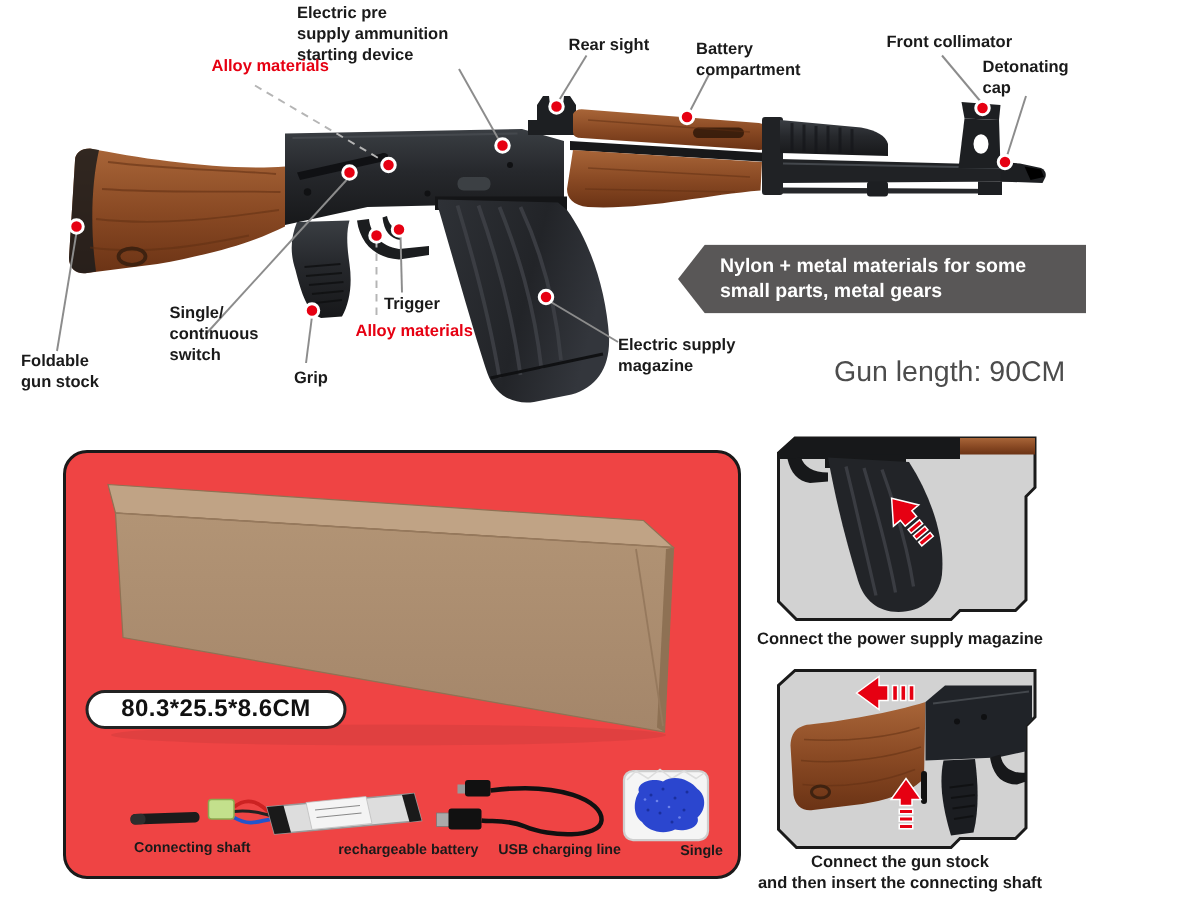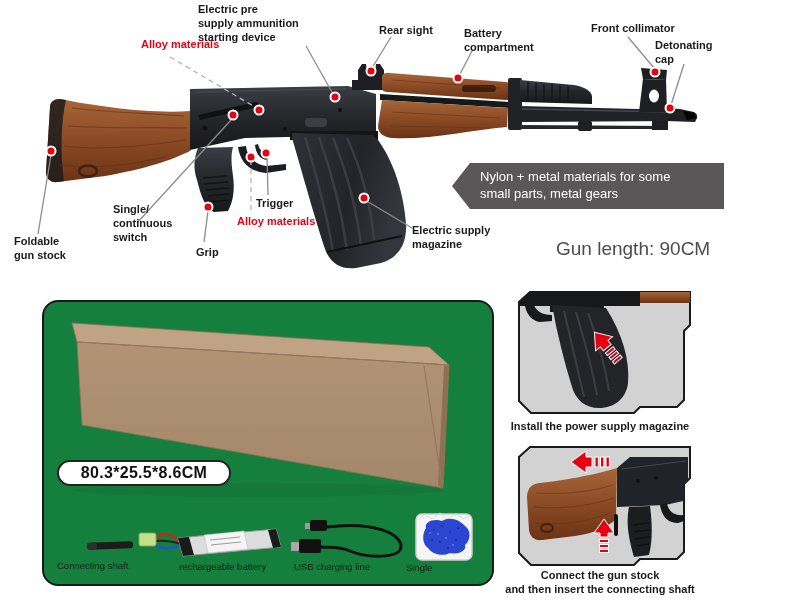--- a/index.html
+++ b/index.html
@@ -2,29 +2,29 @@
 <html><head>
 <meta charset="utf-8">
 <style>
   * { margin:0; padding:0; box-sizing:border-box; }
   body { font-family:"Liberation Sans", sans-serif; background:#ffffff; }
   .canvas { position:relative; width:800px; height:600px; background:#ffffff; overflow:hidden;border-radius:16px; }
   svg { position:absolute; display:block; }
   .label { position:absolute; font-weight:bold; font-size:11px; line-height:1.25; color:#1a1a1a; white-space:pre-line; }
   .label.red { color:#e60012;margin-left:15px; }
   .banner { position:absolute; left:452px; top:163px; width:272px; height:46px; background:#595757; color:#ffffff;
-            font-weight:normal; font-size:13px; line-height:1.3; padding:6px 8px 6px 28px; white-space:pre-line;
+            font-weight:bold; font-size:13px; line-height:1.3; padding:6px 8px 6px 28px; white-space:pre-line;
             clip-path:polygon(18px 0, 100% 0, 100% 100%, 18px 100%, 0 50%); }
   .gun-length { position:absolute; left:556px; top:238px; font-weight:normal; font-size:19px; color:#4c4c4c; }
-  .package { position:absolute; left:42px; top:300px; width:452px; height:286px; background:#15803d;
+  .package { position:absolute; left:42px; top:300px; width:452px; height:286px; background:#ef4444;
              border:2px solid #1a1a1a; border-radius:16px; }
   .dim-pill { position:absolute; left:13px; top:158px; width:174px; height:26px; border:2px solid #222;
               border-radius:14px; background:#fff; text-align:center; line-height:22px;
               font-weight:bold; font-size:16px; color:#111; letter-spacing:0.3px; }
-  .pkg-label { position:absolute; font-weight:normal; font-size:9.5px; color:#1a1a1a; text-align:left; }
+  .pkg-label { position:absolute; font-weight:bold; font-size:9.5px; color:#1a1a1a; text-align:right; }
   .caption { position:absolute; font-weight:bold; font-size:11px; color:#1a1a1a; text-align:center; white-space:pre-line; line-height:1.3; }
 </style>
 </head>
 <body>
 
 <div class="canvas">
 
   <svg style="left:0;top:0" width="800" height="290" viewBox="0 0 800 290">
     <defs>
       <linearGradient id="wood" x1="0" y1="0" x2="0" y2="1">
@@ -315,17 +315,17 @@
         <g transform="translate(104,250)" fill="#e60012" stroke="#ffffff" stroke-width="1">
           <polygon points="0,-16 10,-2 4,-2 4,2 -4,2 -4,-2 -10,-2"></polygon>
           <rect x="-4.5" y="4.5" width="9" height="3"></rect>
           <rect x="-4.5" y="9.5" width="9" height="3"></rect>
           <rect x="-4.5" y="14.5" width="9" height="3"></rect>
         </g>
       </g>
     </g>
   </svg>
 
-  <div class="caption" style="left:500px;top:419px;width:200px">Install the power supply magazine</div>
+  <div class="caption" style="left:500px;top:419px;width:200px">Connect the power supply magazine</div>
   <div class="caption" style="left:494px;top:568px;width:212px">Connect the gun stock
 and then insert the connecting shaft</div>
 
 </div>
 
 </body></html>

